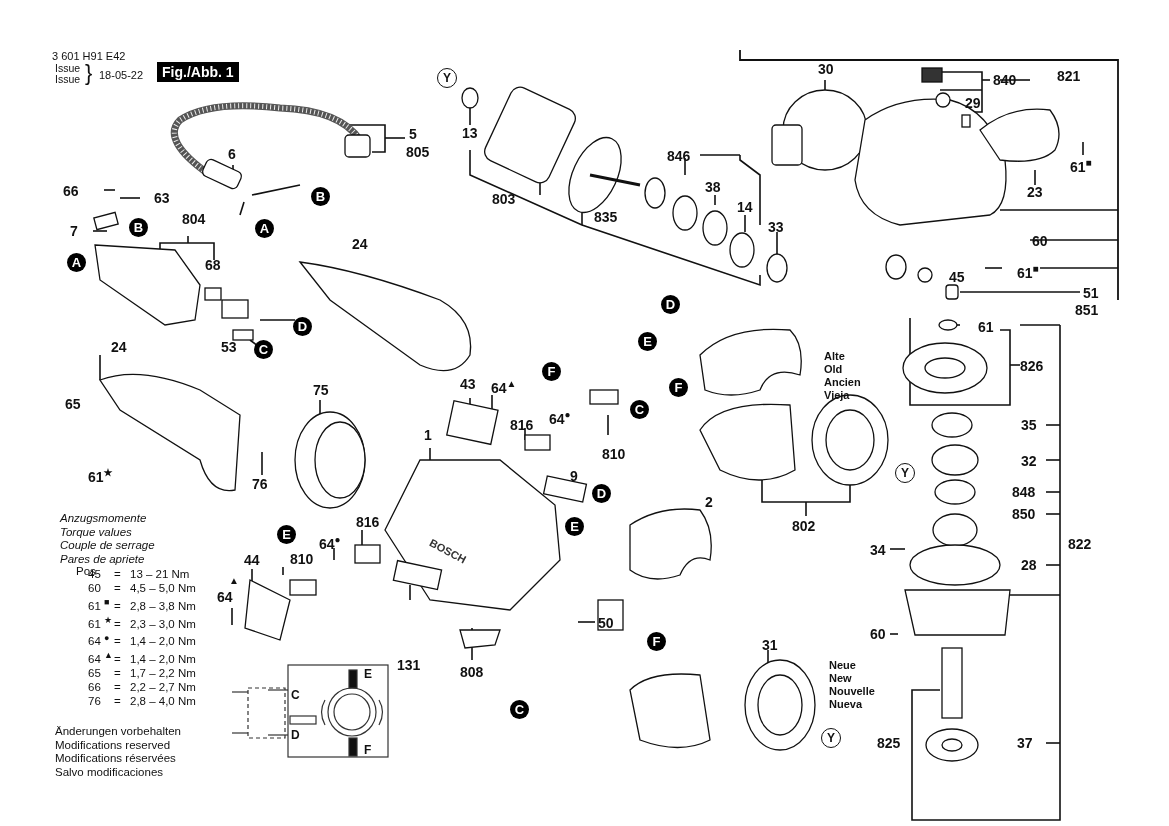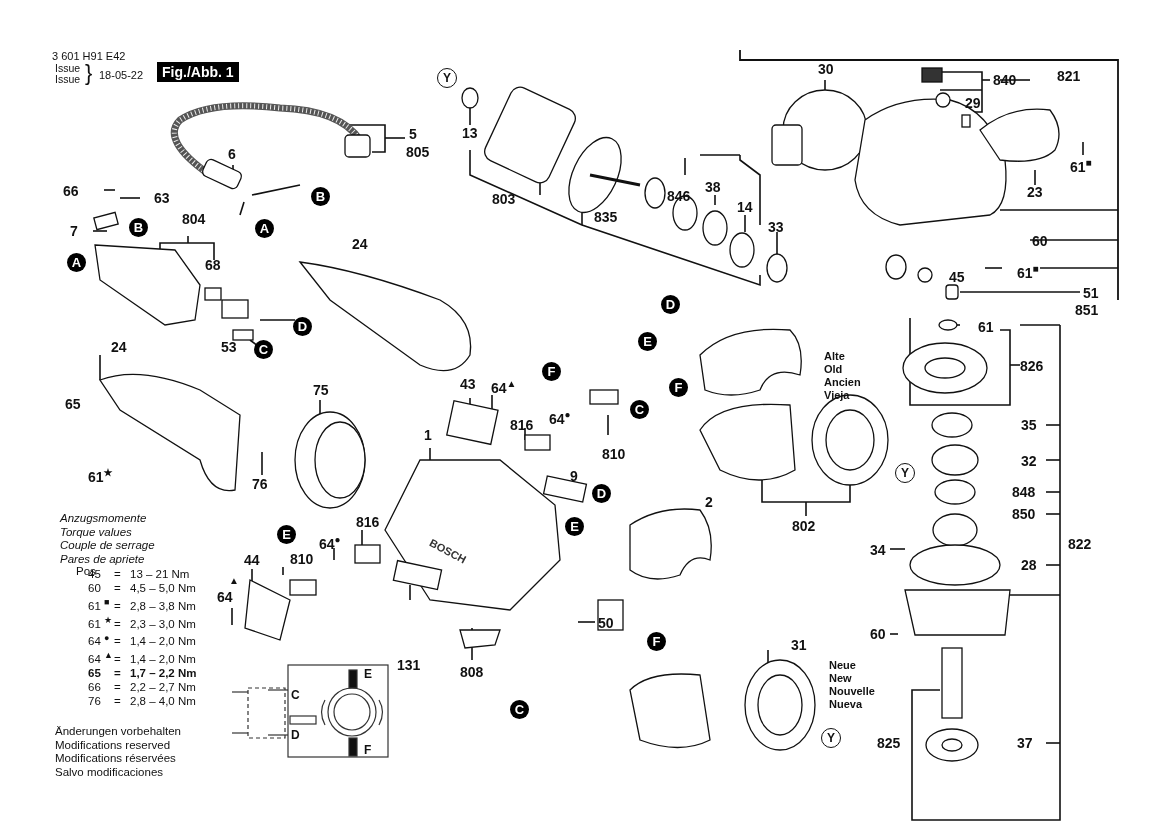--- a/index.html
+++ b/index.html
@@ -258,26 +258,26 @@
 <div class="lbl" style="left:570px;top:469px;">9</div>
 <div class="lbl" style="left:356px;top:515px;">816</div>
 <div class="lbl" style="left:319px;top:533px;"><span>64</span><span class="mk">●</span></div>
 <div class="lbl" style="left:290px;top:552px;">810</div>
 <div class="lbl" style="left:244px;top:553px;">44</div>
 <div class="lbl" style="left:217px;top:590px;"><span class="mk" style="position:absolute;left:12px;top:-16px;">▲</span><span>64</span></div>
 <div class="lbl" style="left:397px;top:612px;margin-top:46px;">131</div>
 <div class="lbl" style="left:460px;top:665px;">808</div>
 <div class="lbl" style="left:556px;top:616px;margin-left:42px;">50</div>
 <div class="lbl" style="left:705px;top:495px;">2</div>
-<div class="lbl" style="left:762px;top:638px;margin-left:29px;">31</div>
+<div class="lbl" style="left:762px;top:638px;">31</div>
 <div class="lbl" style="left:792px;top:519px;text-align:center;">802</div>
 <div class="lbl" style="left:462px;top:126px;">13</div>
 <div class="lbl" style="left:492px;top:192px;">803</div>
 <div class="lbl" style="left:594px;top:210px;">835</div>
-<div class="lbl" style="left:667px;top:149px;margin-top:40px;">846</div>
+<div class="lbl" style="left:667px;top:149px;">846</div>
 <div class="lbl" style="left:705px;top:180px;">38</div>
 <div class="lbl" style="left:737px;top:200px;">14</div>
 <div class="lbl" style="left:768px;top:220px;">33</div>
 <div class="lbl" style="left:818px;top:62px;">30</div>
 <div class="lbl" style="left:993px;top:73px;">840</div>
 <div class="lbl" style="left:1057px;top:69px;">821</div>
 <div class="lbl" style="left:965px;top:96px;">29</div>
 <div class="lbl" style="left:1070px;top:156px;"><span>61</span><span class="mk">■</span></div>
 <div class="lbl" style="left:1027px;top:185px;">23</div>
 <div class="lbl" style="left:1032px;top:234px;">60</div>
@@ -320,21 +320,21 @@
   <div>Pares de apriete</div>
 </div>
 <div class="torque" style="left:60px;top:564px;margin-left:16px;">Pos</div>
 <div id="torque-rows" class="torque" style="left:88px;top:567px;">
     <div style="white-space: nowrap;"><span style="width: 16px;">45</span><span style="width: 10px; font-size: 9px; vertical-align: super;"></span><span style="width: 16px;">=</span><span>13 – 21 Nm</span></div>
     <div style="white-space: nowrap;"><span style="width: 16px;">60</span><span style="width: 10px; font-size: 9px; vertical-align: super;"></span><span style="width: 16px;">=</span><span>4,5 – 5,0 Nm</span></div>
     <div style="white-space: nowrap;"><span style="width: 16px;">61</span><span style="width: 10px; font-size: 9px; vertical-align: super;">■</span><span style="width: 16px;">=</span><span>2,8 – 3,8 Nm</span></div>
     <div style="white-space: nowrap;"><span style="width: 16px;">61</span><span style="width: 10px; font-size: 9px; vertical-align: super;">★</span><span style="width: 16px;">=</span><span>2,3 – 3,0 Nm</span></div>
     <div style="white-space: nowrap;"><span style="width: 16px;">64</span><span style="width: 10px; font-size: 9px; vertical-align: super;">●</span><span style="width: 16px;">=</span><span>1,4 – 2,0 Nm</span></div>
     <div style="white-space: nowrap;"><span style="width: 16px;">64</span><span style="width: 10px; font-size: 9px; vertical-align: super;">▲</span><span style="width: 16px;">=</span><span>1,4 – 2,0 Nm</span></div>
-    <div style="white-space: nowrap; font-weight: bold;"><span style="width: 16px;">65</span><span style="width: 10px; font-size: 9px; vertical-align: super;"></span><span style="width: 16px;">=</span><span>1,7 – 2,2 Nm</span></div>
+    <div style="white-space: nowrap;"><span style="width: 16px;">65</span><span style="width: 10px; font-size: 9px; vertical-align: super;"></span><span style="width: 16px;">=</span><span>1,7 – 2,2 Nm</span></div>
     <div style="white-space: nowrap;"><span style="width: 16px;">66</span><span style="width: 10px; font-size: 9px; vertical-align: super;"></span><span style="width: 16px;">=</span><span>2,2 – 2,7 Nm</span></div>
     <div style="white-space: nowrap;"><span style="width: 16px;">76</span><span style="width: 10px; font-size: 9px; vertical-align: super;"></span><span style="width: 16px;">=</span><span>2,8 – 4,0 Nm</span></div>
   </div>
 
 <div class="lbl" style="left:291px;top:688px;font-size:12px;">C</div>
 <div class="lbl" style="left:291px;top:728px;font-size:12px;">D</div>
 <div class="lbl" style="left:364px;top:667px;font-size:12px;">E</div>
 <div class="lbl" style="left:364px;top:743px;font-size:12px;">F</div>
 
 <div class="legend" style="left:55px;top:725px;">

